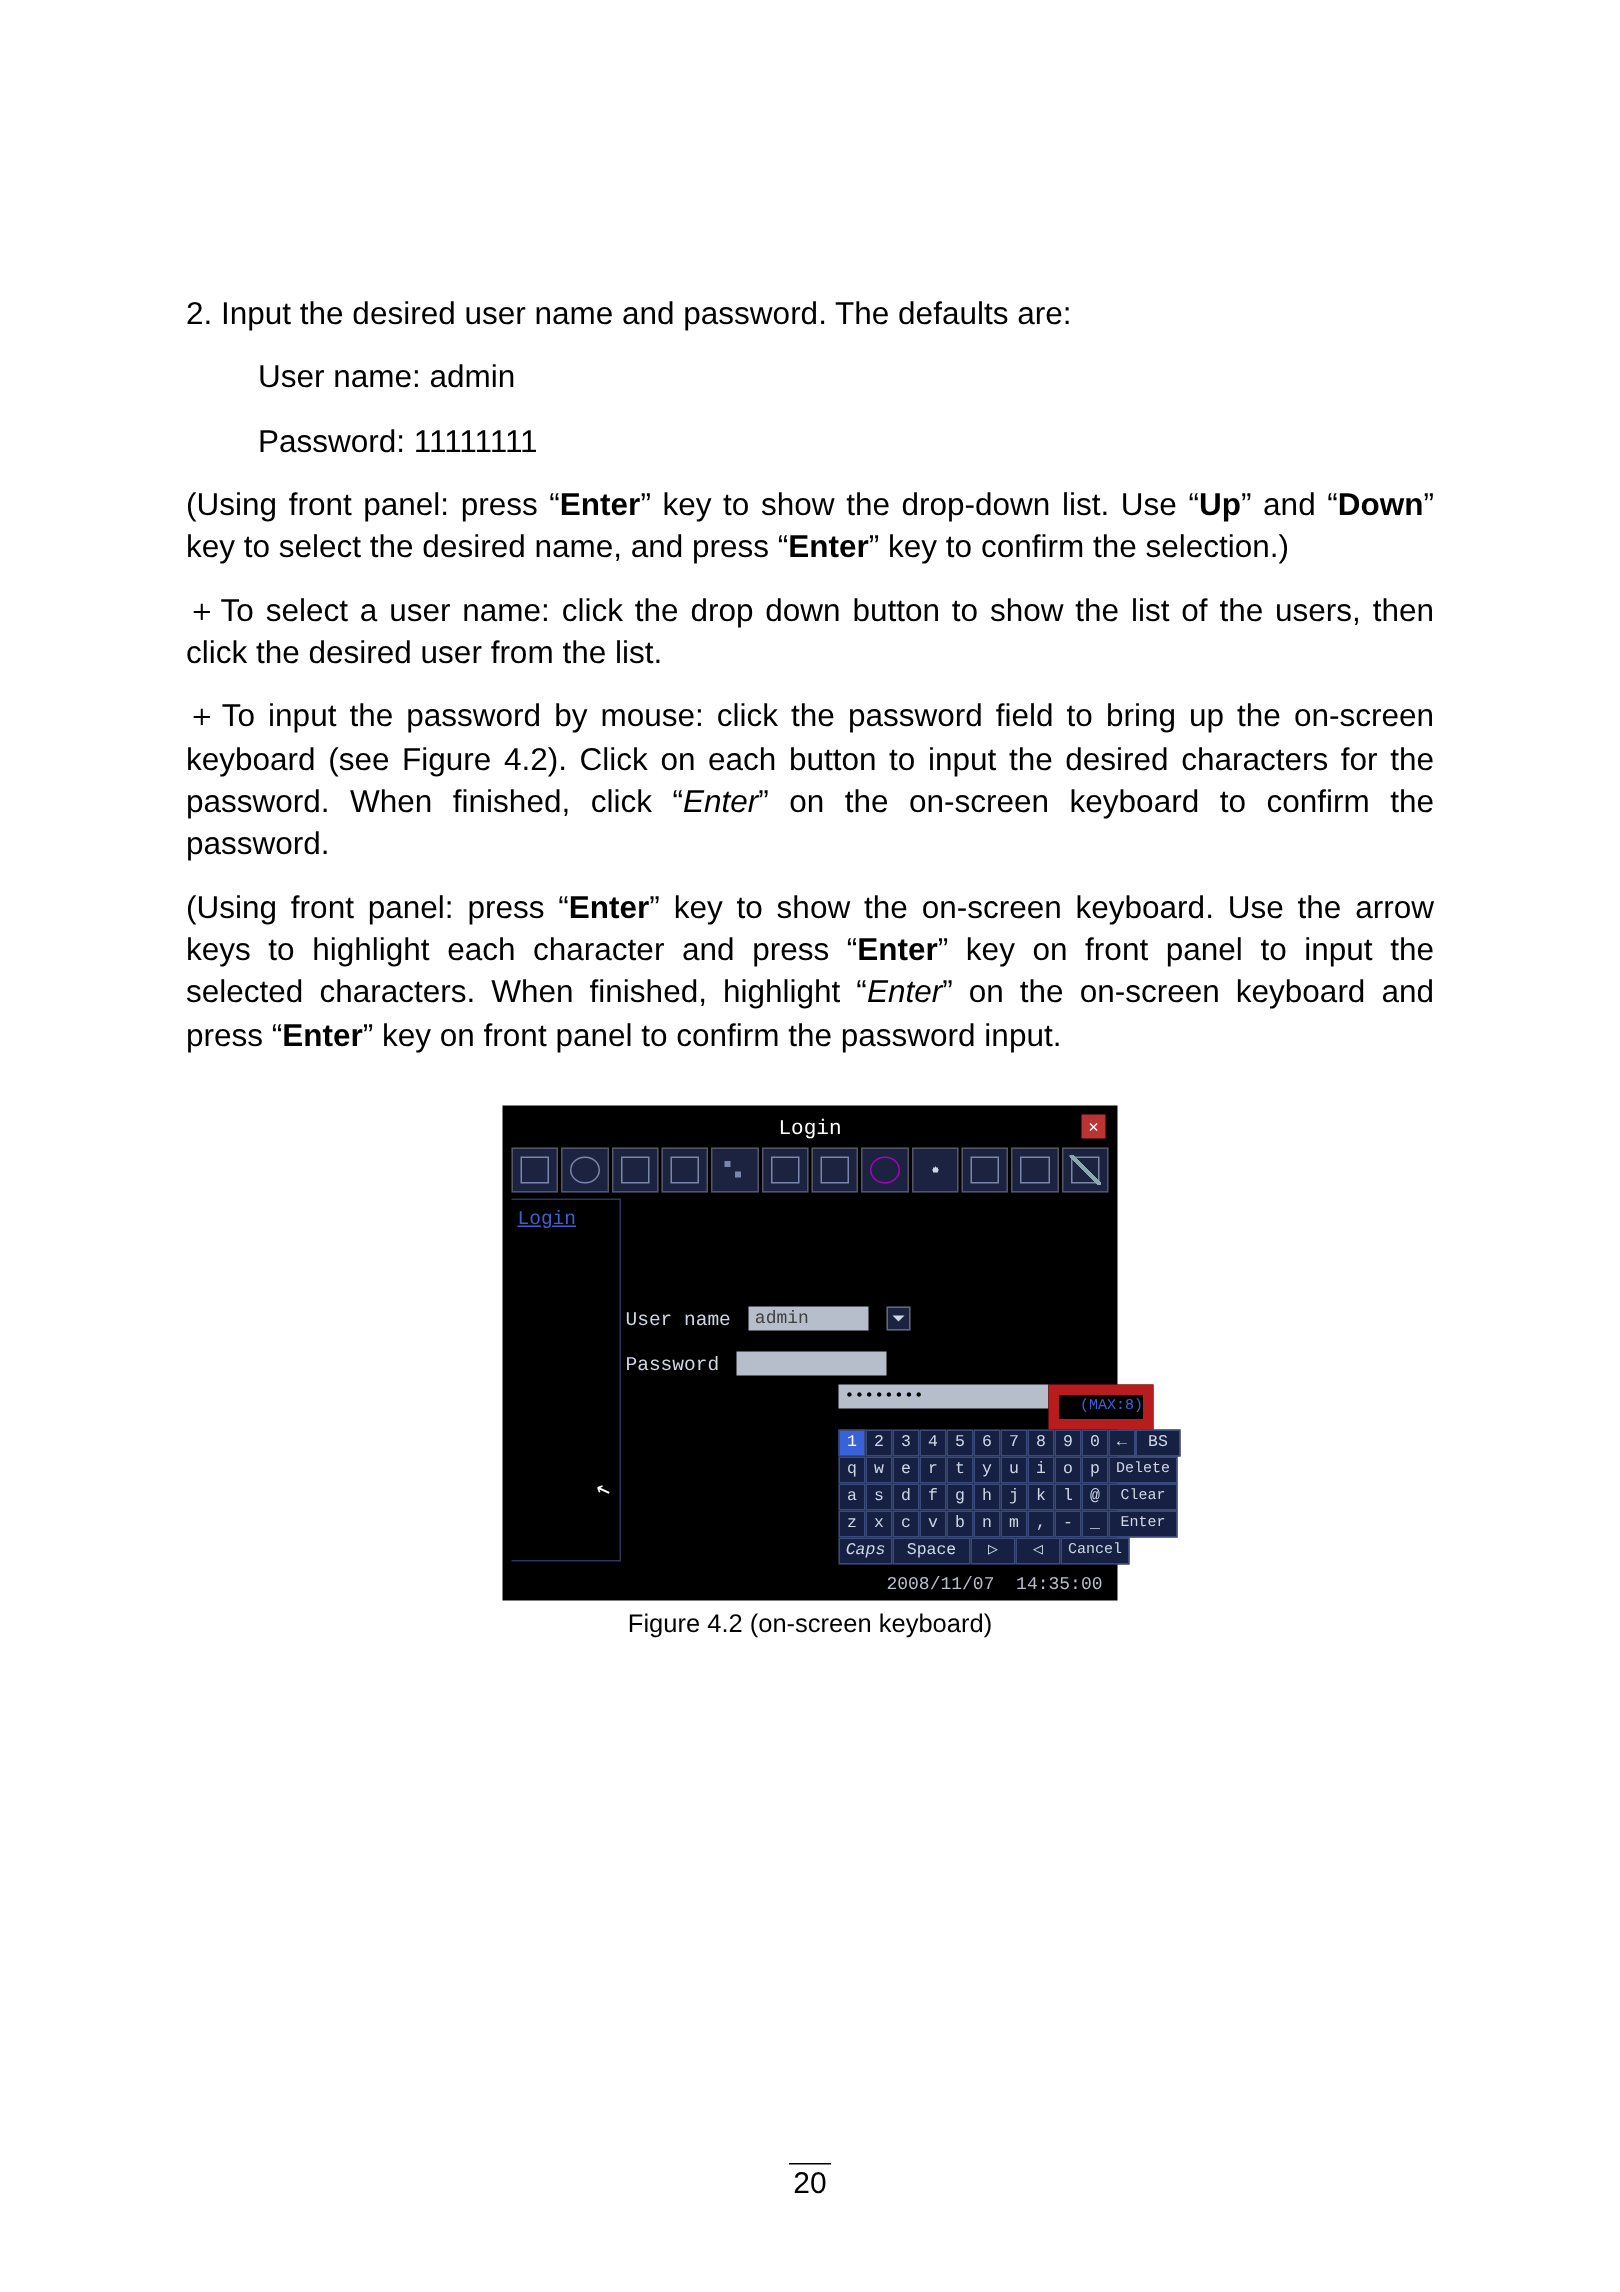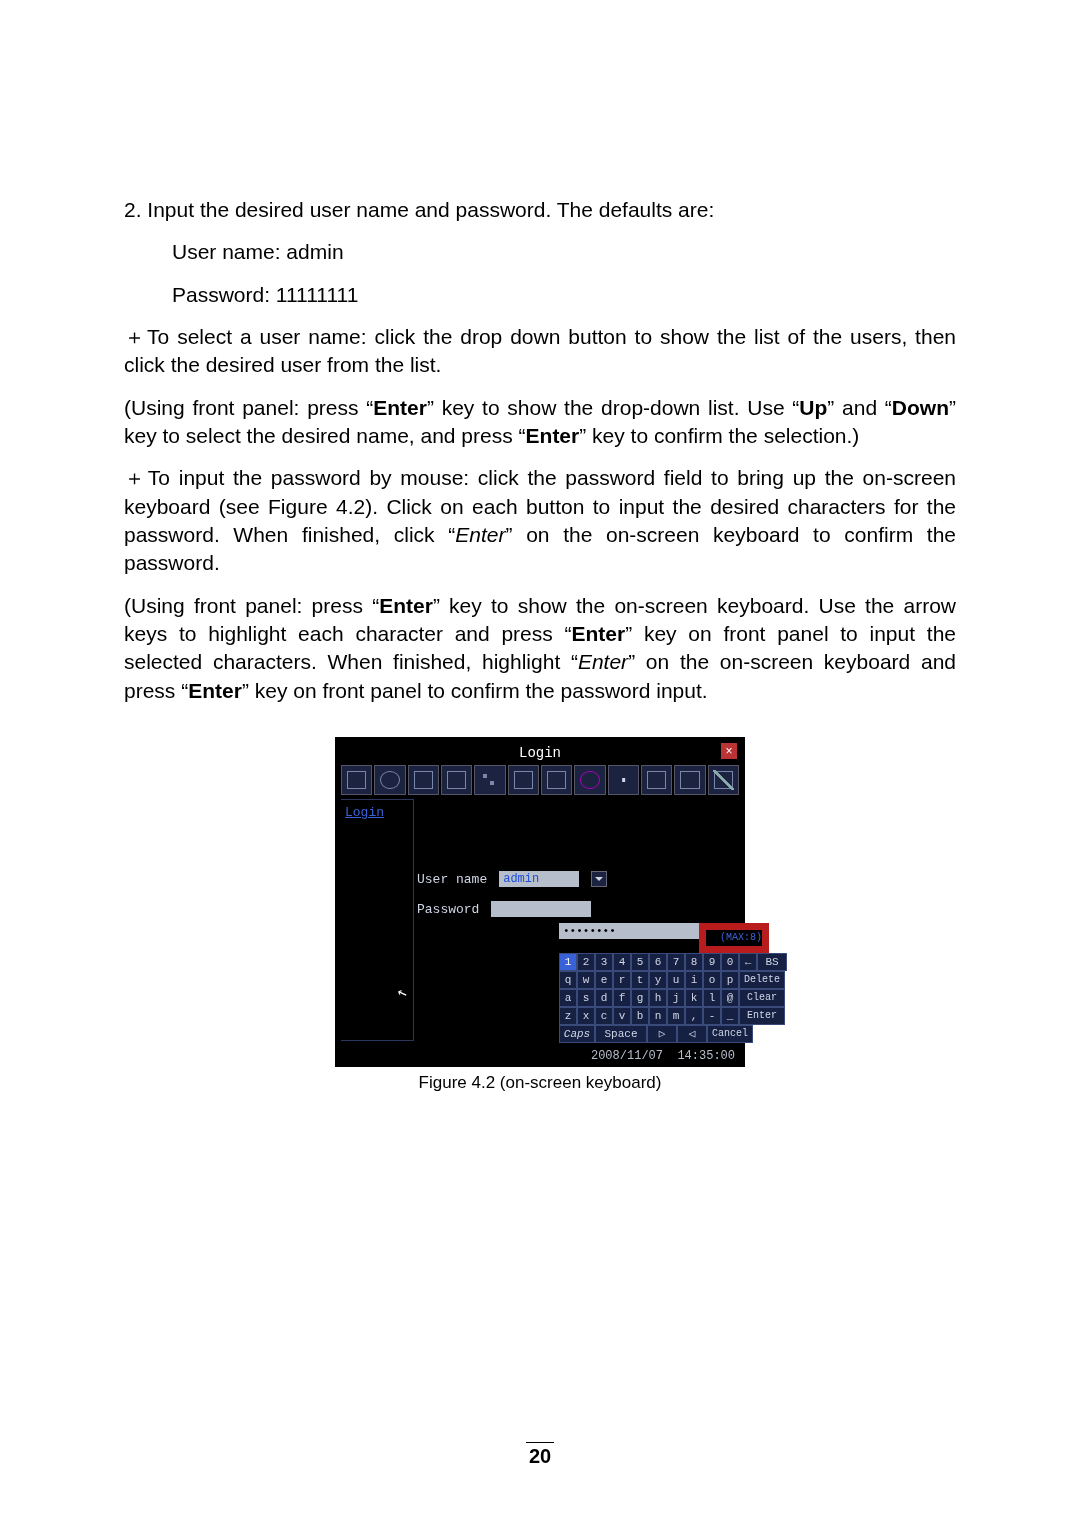--- a/index.html
+++ b/index.html
@@ -76,21 +76,21 @@
     position:absolute;left:56px;top:182px;font-size:16px;color:#fff;
     transform:rotate(-20deg);
   }
 
   .dvr .content{
     position:absolute;left:82px;right:6px;top:62px;bottom:26px;
   }
   .fieldrow{display:flex;align-items:center;gap:12px;margin-bottom:14px;}
   .lbl{font-size:13px;white-space:nowrap;}
   .inp{
-    height:16px;background:#b7becb;color:#1d4ed8;font-size:12px;
+    height:16px;background:#b7becb;color:#404040;font-size:12px;
     padding:0 4px;display:flex;align-items:center;
   }
   .uname{width:72px;}
   .dd{
     width:14px;height:14px;background:#1b2340;border:1px solid #667;
     position:relative;
   }
   .dd::after{content:"";position:absolute;left:3px;top:5px;border:4px solid transparent;border-top-color:#cfd6e6;}
   .pwd{width:92px;}
 
@@ -124,39 +124,39 @@
     text-align:right;padding-right:10px;
     font-size:12px;color:#b7becb;
   }
 
   .caption{
     text-align:center;font-size:17px;margin-top:4px;
   }
 
   .pagenum{
     position:absolute;left:0;width:100%;
-    bottom:60px;text-align:center;font-weight:bold;font-size:20px;
+    bottom:60px;text-align:center;font-weight:normal;font-size:20px;
   }
   .pagenum::before{
     content:"";display:block;width:28px;border-top:1px solid #000;margin:0 auto 2px auto;
   }
 </style>
 </head>
 <body>
 
 <div class="doc">
   <p class="p">2. Input the desired user name and password. The defaults are:</p>
   <p class="p indent">User name: admin</p>
   <p class="p indent">Password: 11111111</p>
 
-  <p class="p justify">＋To select a user name: click the drop down button to show the list of the users, then click the desired user from the list.</p>
-
   <p class="p justify">
     <span>(Using front panel: press “</span><b>Enter</b><span>” key to show the drop-down list. Use “</span><b>Up</b><span>” and “</span><b>Down</b><span>” key to select the desired name, and press “</span><b>Enter</b><span>” key to confirm the selection.)</span>
   </p>
+
+  <p class="p justify">＋To select a user name: click the drop down button to show the list of the users, then click the desired user from the list.</p>
 
   <p class="p justify">
     <span>＋To input the password by mouse: click the password field to bring up the on-screen keyboard (see Figure 4.2). Click on each button to input the desired characters for the password. When finished, click “</span><i>Enter</i><span>” on the on-screen keyboard to confirm the password.</span>
   </p>
 
   <p class="p justify">
     <span>(Using front panel: press “</span><b>Enter</b><span>” key to show the on-screen keyboard. Use the arrow keys to highlight each character and press “</span><b>Enter</b><span>” key on front panel to input the selected characters. When finished, highlight “</span><i>Enter</i><span>” on the on-screen keyboard and press “</span><b>Enter</b><span>” key on front panel to confirm the password input.</span>
   </p>
 
 

